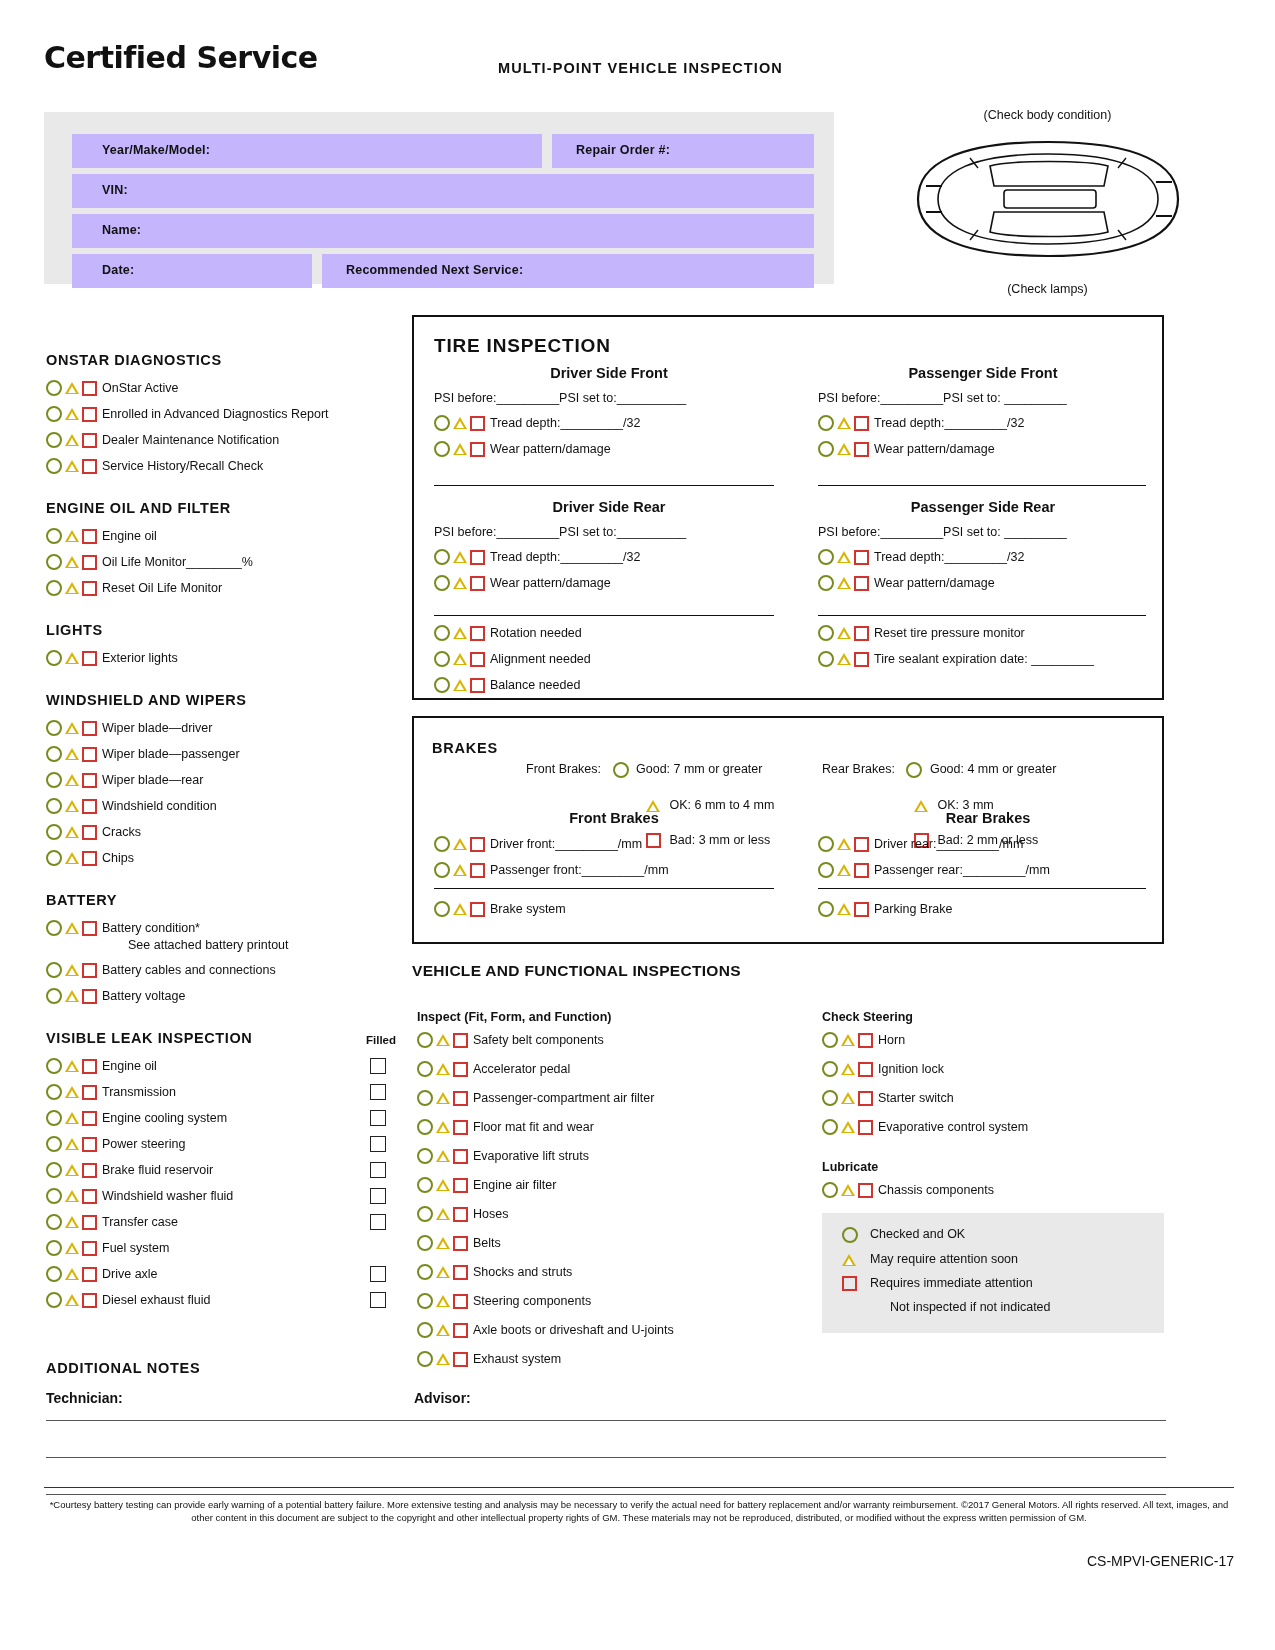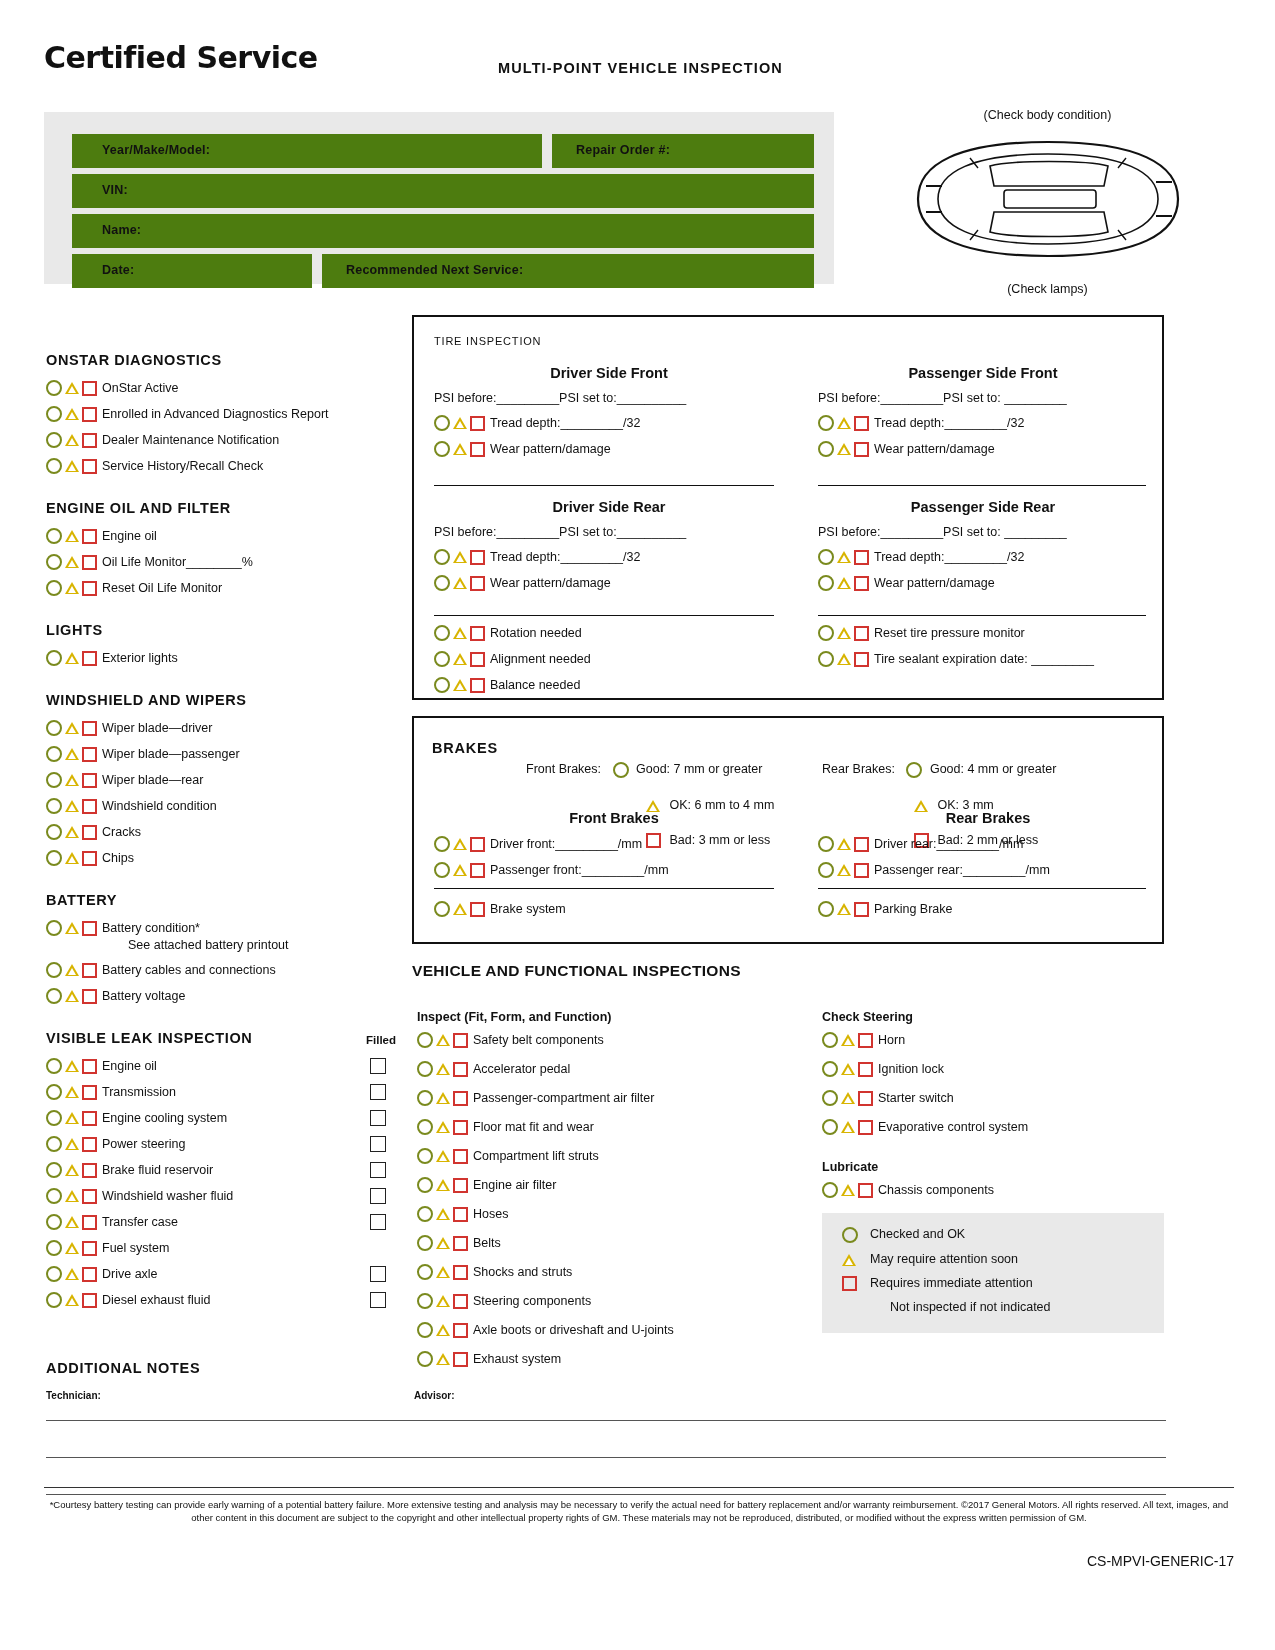--- a/index.html
+++ b/index.html
@@ -13,21 +13,21 @@
   }
   .page{position:relative;width:1036px;height:1650px;padding:0;box-sizing:border-box;}
 
   
   .hdr{position:absolute;left:44px;top:40px;width:1190px;height:48px;}
   .brand{font-size:30px;font-weight:bold;letter-spacing:-0.5px;font-family:"DejaVu Sans",sans-serif;}
   .doctitle{position:absolute;left:454px;top:20px;font-size:14.5px;letter-spacing:1.1px;font-weight:bold;}
 
   
   .infobox{position:absolute;left:44px;top:112px;width:790px;height:172px;background:#e9e9e9;}
-  .fld{position:absolute;background:#4d7c0f;border:0;}
+  .fld{position:absolute;background:#c4b5fd;border:0;}
   .fld span{position:absolute;left:30px;top:9px;font-size:12.5px;font-weight:bold;letter-spacing:.2px;}
   .fld.small span{left:14px;}
 
   
   .carwrap{position:absolute;left:860px;top:108px;width:375px;height:190px;text-align:center;}
   .carcap{font-size:12.5px;}
   .carcap.bot{margin-top:4px;}
 
   
   .icons{display:inline-block;width:56px;vertical-align:middle;white-space:nowrap;}
@@ -44,21 +44,21 @@
 
   
   .leftcol{position:absolute;left:46px;top:352px;width:350px;}
   .leftcol .blk{margin-bottom:26px;}
   .filledhdr{position:absolute;right:8px;top:-20px;font-size:11.5px;font-weight:bold;}
   .leakrow{position:relative;}
   .chk{position:absolute;right:10px;top:0px;width:14px;height:14px;border:1px solid #222;}
 
   
   .tirebox{position:absolute;left:412px;top:315px;width:752px;height:385px;border:2px solid #111;box-sizing:border-box;}
-  .tirehead{font-size:11px;font-weight:normal;letter-spacing:.8px;margin:18px 0 0 20px;}
+  .tirehead{font-size:19px;font-weight:bold;letter-spacing:.8px;margin:18px 0 0 20px;}
   .quad{position:absolute;font-size:12.5px;}
   .qtitle{font-size:14.5px;font-weight:bold;margin-bottom:10px;text-align:center;}
   .psi{font-size:12.5px;margin-bottom:10px;white-space:nowrap;}
   .hr{position:absolute;background:#111;height:1px;}
 
   
   .brakebox{position:absolute;left:412px;top:716px;width:752px;height:228px;border:2px solid #111;box-sizing:border-box;}
   .bkhead{position:absolute;left:18px;top:22px;font-size:14.5px;font-weight:bold;letter-spacing:.8px;}
   .legendcol{position:absolute;font-size:12.5px;}
   .legendcol .lg{margin-bottom:7px;white-space:nowrap;margin-top:20px;}
@@ -69,21 +69,21 @@
   .vfihead{font-size:15.5px;font-weight:bold;letter-spacing:.3px;}
   .subhead{font-size:12.5px;font-weight:bold;margin:10px 0 8px 0;}
   .colA{position:absolute;left:5px;top:38px;width:400px;}
   .colB{position:absolute;left:410px;top:38px;width:350px;}
   .legendbox{position:absolute;left:822px;top:1213px;width:342px;height:120px;background:#e9e9e9;}
   .legendbox .lg{font-size:12.5px;margin:0 0 9px 0;white-space:nowrap;}
 
   
   .notes{position:absolute;left:46px;top:1360px;width:1120px;}
   .noteshead{font-size:14.5px;font-weight:bold;letter-spacing:.7px;}
-  .ta{font-size:10px;font-weight:bold;}
+  .ta{font-size:14px;font-weight:bold;}
   .line{height:1px;background:#555;}
 
   .footer{position:absolute;left:44px;top:1487px;width:1190px;}
   .fnote{font-size:9.5px;text-align:center;line-height:13px;color:#111;}
   .docid{position:absolute;right:0;top:40px;font-size:14px;}
 </style>
 </head>
 <body>
 
 <div class="page">
@@ -297,21 +297,21 @@
 
   <div class="vfi">
     <div class="vfihead">VEHICLE AND FUNCTIONAL INSPECTIONS</div>
 
     <div class="colA">
       <div class="subhead">Inspect (Fit, Form, and Function)</div>
       <div class="row" style="margin-bottom:13px"><span class="icons"><span class="ico circle"></span><span class="ico tri"></span><span class="ico sq"></span></span><span class="lbl">Safety belt components</span></div>
       <div class="row" style="margin-bottom:13px"><span class="icons"><span class="ico circle"></span><span class="ico tri"></span><span class="ico sq"></span></span><span class="lbl">Accelerator pedal</span></div>
       <div class="row" style="margin-bottom:13px"><span class="icons"><span class="ico circle"></span><span class="ico tri"></span><span class="ico sq"></span></span><span class="lbl">Passenger-compartment air filter</span></div>
       <div class="row" style="margin-bottom:13px"><span class="icons"><span class="ico circle"></span><span class="ico tri"></span><span class="ico sq"></span></span><span class="lbl">Floor mat fit and wear</span></div>
-      <div class="row" style="margin-bottom:13px"><span class="icons"><span class="ico circle"></span><span class="ico tri"></span><span class="ico sq"></span></span><span class="lbl">Compartment lift struts</span></div>
+      <div class="row" style="margin-bottom:13px"><span class="icons"><span class="ico circle"></span><span class="ico tri"></span><span class="ico sq"></span></span><span class="lbl">Evaporative lift struts</span></div>
       <div class="row" style="margin-bottom:13px"><span class="icons"><span class="ico circle"></span><span class="ico tri"></span><span class="ico sq"></span></span><span class="lbl">Engine air filter</span></div>
       <div class="row" style="margin-bottom:13px"><span class="icons"><span class="ico circle"></span><span class="ico tri"></span><span class="ico sq"></span></span><span class="lbl">Hoses</span></div>
       <div class="row" style="margin-bottom:13px"><span class="icons"><span class="ico circle"></span><span class="ico tri"></span><span class="ico sq"></span></span><span class="lbl">Belts</span></div>
       <div class="row" style="margin-bottom:13px"><span class="icons"><span class="ico circle"></span><span class="ico tri"></span><span class="ico sq"></span></span><span class="lbl">Shocks and struts</span></div>
       <div class="row" style="margin-bottom:13px"><span class="icons"><span class="ico circle"></span><span class="ico tri"></span><span class="ico sq"></span></span><span class="lbl">Steering components</span></div>
       <div class="row" style="margin-bottom:13px"><span class="icons"><span class="ico circle"></span><span class="ico tri"></span><span class="ico sq"></span></span><span class="lbl">Axle boots or driveshaft and U-joints</span></div>
       <div class="row" style="margin-bottom:13px"><span class="icons"><span class="ico circle"></span><span class="ico tri"></span><span class="ico sq"></span></span><span class="lbl">Exhaust system</span></div>
     </div>
 
     <div class="colB">

